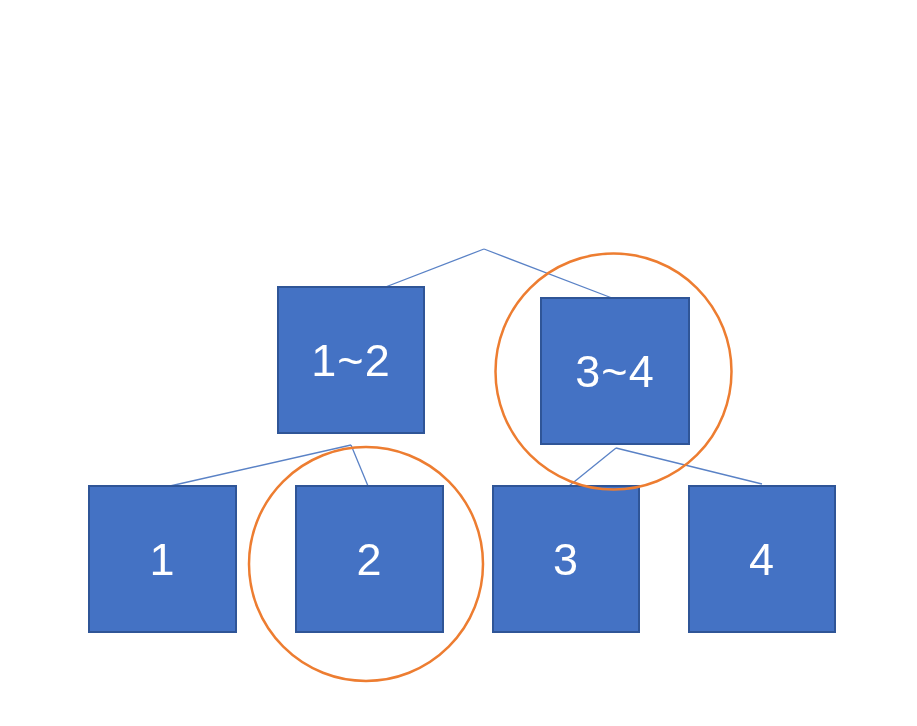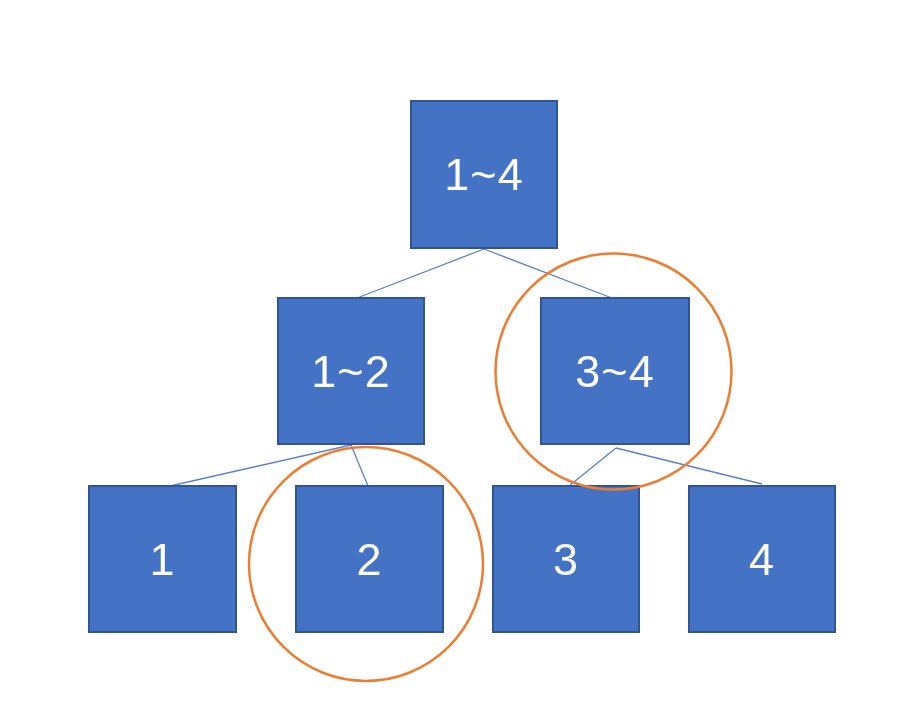--- a/index.html
+++ b/index.html
@@ -36,44 +36,41 @@
   .node .label {
     color: var(--node-text, #ffffff);
     font-size: 45px;
     font-weight: 400;
     letter-spacing: 1px;
     line-height: 1;
     user-select: none;
   }
   
   .n-root   { left: 410px; top: 100px; width: 148px; height: 149px; }
-  .n-left   { left: 277px; top: 297px; width: 148px; height: 148px; }
+  .n-left   { left: 277px; top: 286px; width: 148px; height: 148px; }
   .n-right  { left: 540px; top: 297px; width: 150px; height: 148px; }
   .n-leaf1  { left:  88px; top: 485px; width: 149px; height: 148px; }
   .n-leaf2  { left: 295px; top: 485px; width: 149px; height: 148px; }
   .n-leaf3  { left: 492px; top: 485px; width: 148px; height: 148px; }
   .n-leaf4  { left: 688px; top: 485px; width: 148px; height: 148px; }
 </style>
 </head>
 <body>
 
 <div class="stage">
 
   <svg class="layer connectors" viewBox="0 0 917 726" xmlns="http://www.w3.org/2000/svg">
     <line x1="484" y1="249" x2="357" y2="298" stroke-width="1.3" stroke="#5a82c6"></line>
     <line x1="484" y1="249" x2="612" y2="298" stroke-width="1.3" stroke="#5a82c6"></line>
     <line x1="351" y1="445" x2="170" y2="486" stroke-width="1.3" stroke="#5a82c6"></line>
     <line x1="351" y1="445" x2="368" y2="486" stroke-width="1.3" stroke="#5a82c6"></line>
     <line x1="616" y1="448" x2="569" y2="486" stroke-width="1.3" stroke="#5a82c6"></line>
     <line x1="616" y1="448" x2="762" y2="484" stroke-width="1.3" stroke="#5a82c6"></line>
   </svg>
 
-  <div class="node n-root">
-    <span class="label">1~4</span>
-  </div>
 
   <div class="node n-left">
     <span class="label">1~2</span>
   </div>
 
   <div class="node n-right">
     <span class="label">3~4</span>
   </div>
 
   <div class="node n-leaf1">

